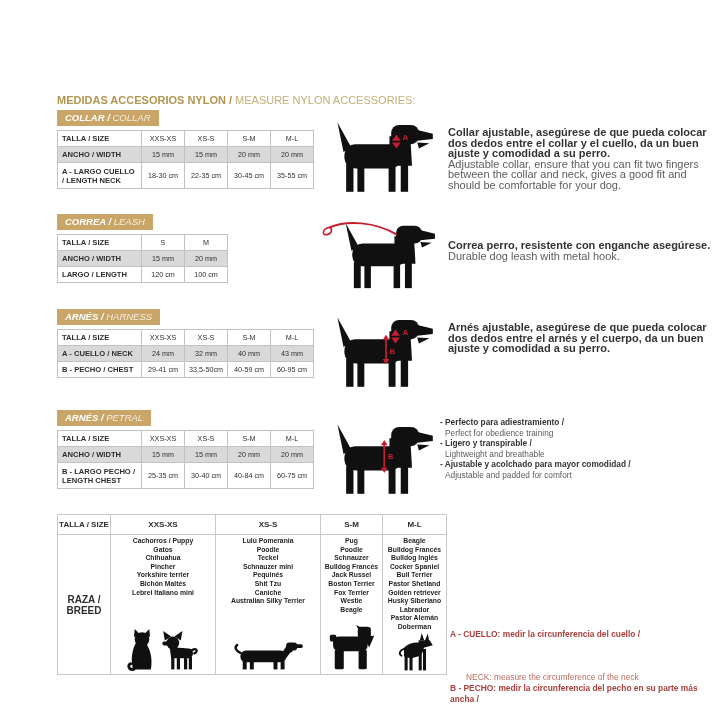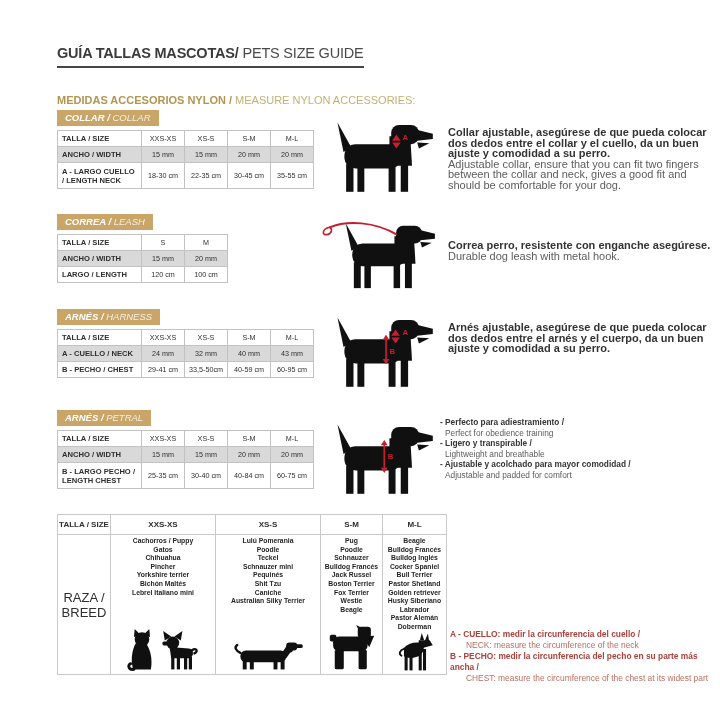--- a/index.html
+++ b/index.html
@@ -34,27 +34,27 @@
   .desc { font-size:11px; line-height:10.6px; }
   .desc .es { font-weight:bold; color:#333; }
   .desc .en { color:#5c5c5c; }
   .bullets { font-size:8.3px; line-height:10.6px; }
   .bullets .es { font-weight:bold; color:#333; }
   .bullets .en { color:#5c5c5c; padding-left:5px; }
 
   
   .notes { font-size:8.4px; line-height:11px; }
   .notes .bold { color:#a9413d; font-weight:bold; }
-  .notes .light { color:#bb6d61; padding-left:16px; }
+  .notes .light { color:#bb6d61; padding-left:16px;margin-top:32px; }
 
   
   .breed-table { border-collapse:collapse; table-layout:fixed; }
   .breed-table th, .breed-table td { border:1px solid #c9c9c9; }
   .breed-table th { font-size:8px; font-weight:bold; height:20px; color:#2e2e2e; }
-  .breed-label { text-align:center; font-weight:normal; font-size:13px; vertical-align:middle; color:#2e2e2e; }
+  .breed-label { text-align:center; font-weight:bold; font-size:10px; vertical-align:middle; color:#2e2e2e; }
   .breed-cell { vertical-align:top; height:140px; padding:2px 1px; }
   .breed-cell-inner { display:flex; flex-direction:column; justify-content:space-between;
         align-items:center; height:134px; }
   .breed-list { font-weight:bold; font-size:6.8px; line-height:8.6px; text-align:center; color:#1f1f1f; }
   .sil-row { display:flex; justify-content:center; align-items:flex-end; gap:4px; }
 
   .dog-fig { position:absolute; }
   svg text { font-family:"Liberation Sans", sans-serif; }
 </style>
 </head>
@@ -72,23 +72,20 @@
       <rect x="14" y="52" width="8.5" height="32"></rect>
       <rect x="27" y="54" width="8" height="30"></rect>
       <rect x="63" y="54" width="8" height="30"></rect>
       <rect x="77" y="52" width="8.5" height="32"></rect>
     </g>
   </defs>
 </svg>
 
 <div class="page">
 
-  <div class="abs" style="left:57px; top:44px;">
-    <div class="title"><span>GUÍA TALLAS MASCOTAS/</span><span class="en"> PETS SIZE GUIDE</span></div>
-  </div>
   <div class="subtitle abs" style="left:57px; top:86px;"><span>MEDIDAS ACCESORIOS NYLON /</span><span class="en"> MEASURE NYLON ACCESSORIES:</span></div>
 
   <div class="badge abs" style="left:57px; top:110px;"><span>COLLAR /</span><span class="en"> COLLAR</span></div>
 
   <table class="size-table abs" style="left:57px; top:130px;">
     <tbody>
         <tr>
       <th class="lbl">TALLA / SIZE</th>
       <th class="val">XXS-XS</th>
       <th class="val">XS-S</th>

